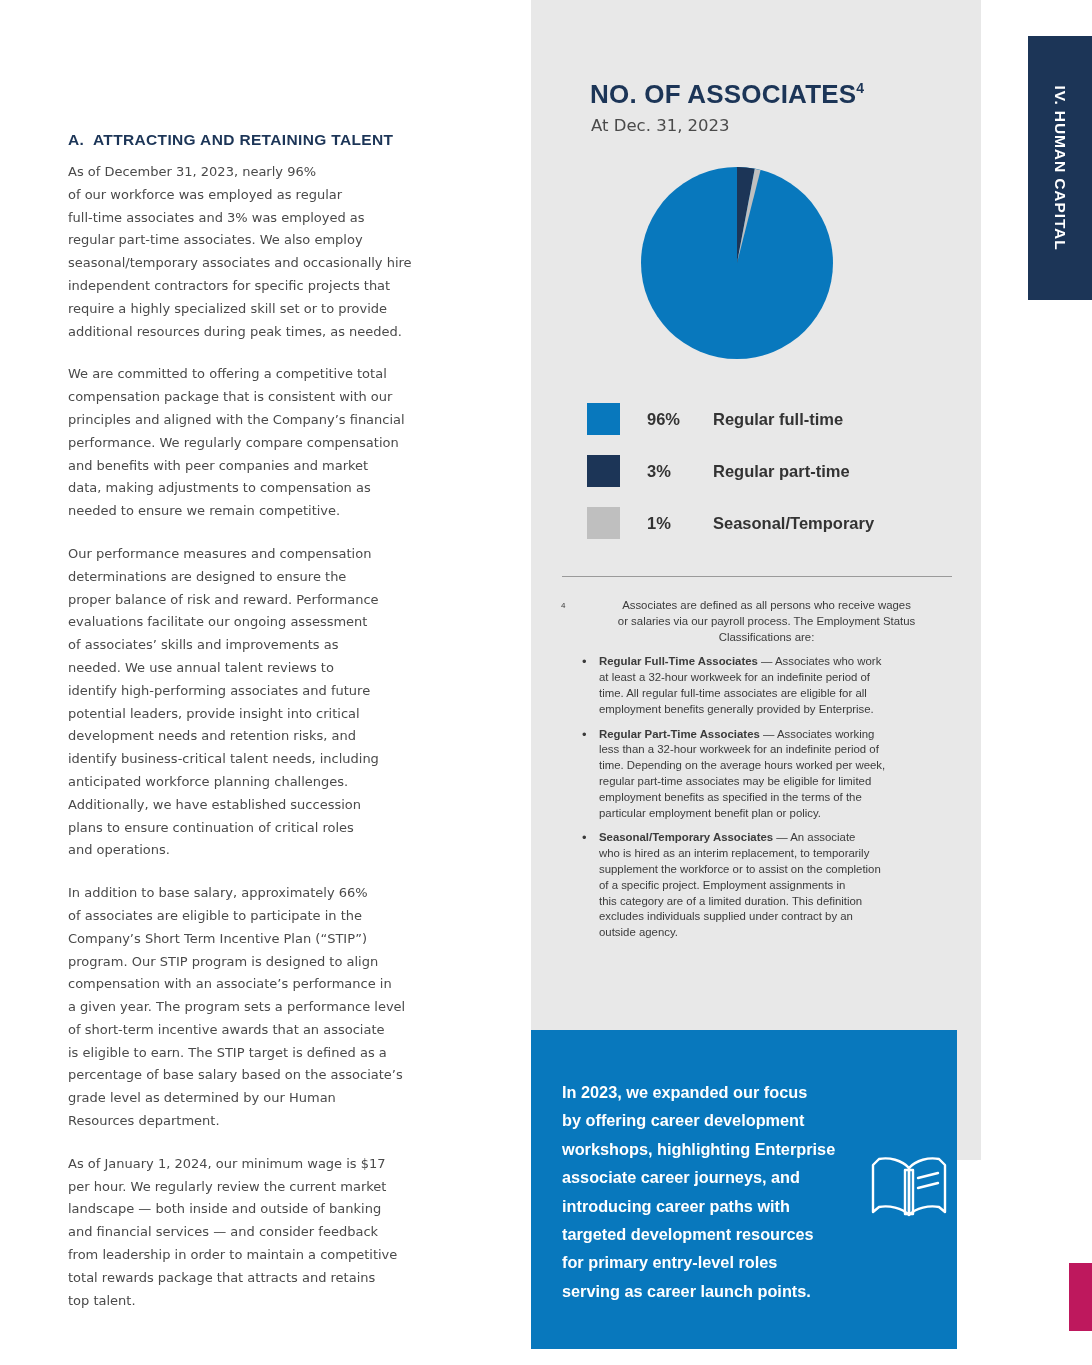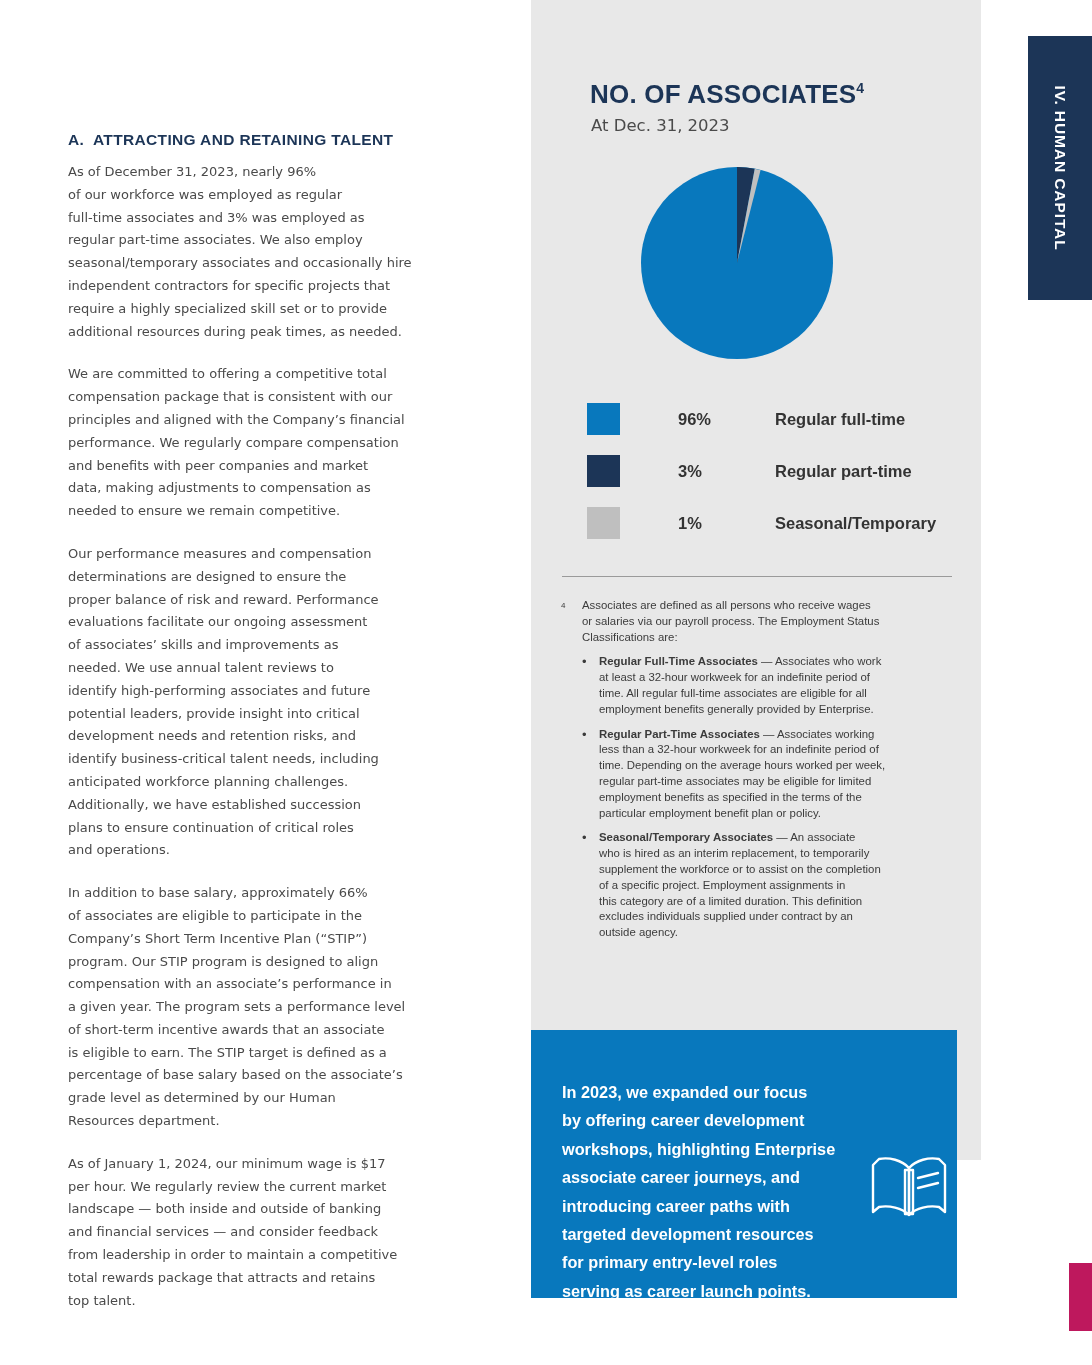--- a/index.html
+++ b/index.html
@@ -90,21 +90,20 @@
   #legend {
     position: absolute;
     left: 56px;
     top: 393px;
     width: 340px;
   }
   .legend-row {
     display: flex;
     align-items: center;
     height: 52px;
-    gap: 31px;
   }
   .legend-swatch {
     width: 33px;
     height: 32px;
     flex: 0 0 33px;
   }
   .legend-pct {
     width: 66px;
     flex: 0 0 66px;
     margin-left: 27px;
@@ -144,42 +143,42 @@
   #footnote-intro {
     display: flex;
     white-space: pre-line;
   }
   #footnote-marker {
     flex: 0 0 21px;
     font-size: 8px;
     line-height: 14px;
     padding-top: 1px;
   }
-  #footnote-intro-text { flex: 1; white-space: pre-line; }
+  #footnote-intro-text { flex: 1; white-space: pre-line; text-align: center; }
 
   .fn-bullet {
     display: flex;
     margin-top: 9px;
     padding-left: 21px;
   }
   .fn-dot {
     flex: 0 0 17px;
     font-size: 13px;
     line-height: 16px;
   }
   .fn-body { flex: 1; white-space: pre-line; }
   .fn-term { font-weight: bold; }
 
   
   #callout {
     position: absolute;
     left: 531px;
     top: 1030px;
     width: 426px;
-    height: 268px;
+    height: 319px;
     background: #0878bd;
   }
   #callout-text {
     position: absolute;
     left: 31px;
     top: 48px;
     width: 300px;
     font-family: "Liberation Sans", sans-serif;
     font-weight: bold;
     font-size: 16.3px;

